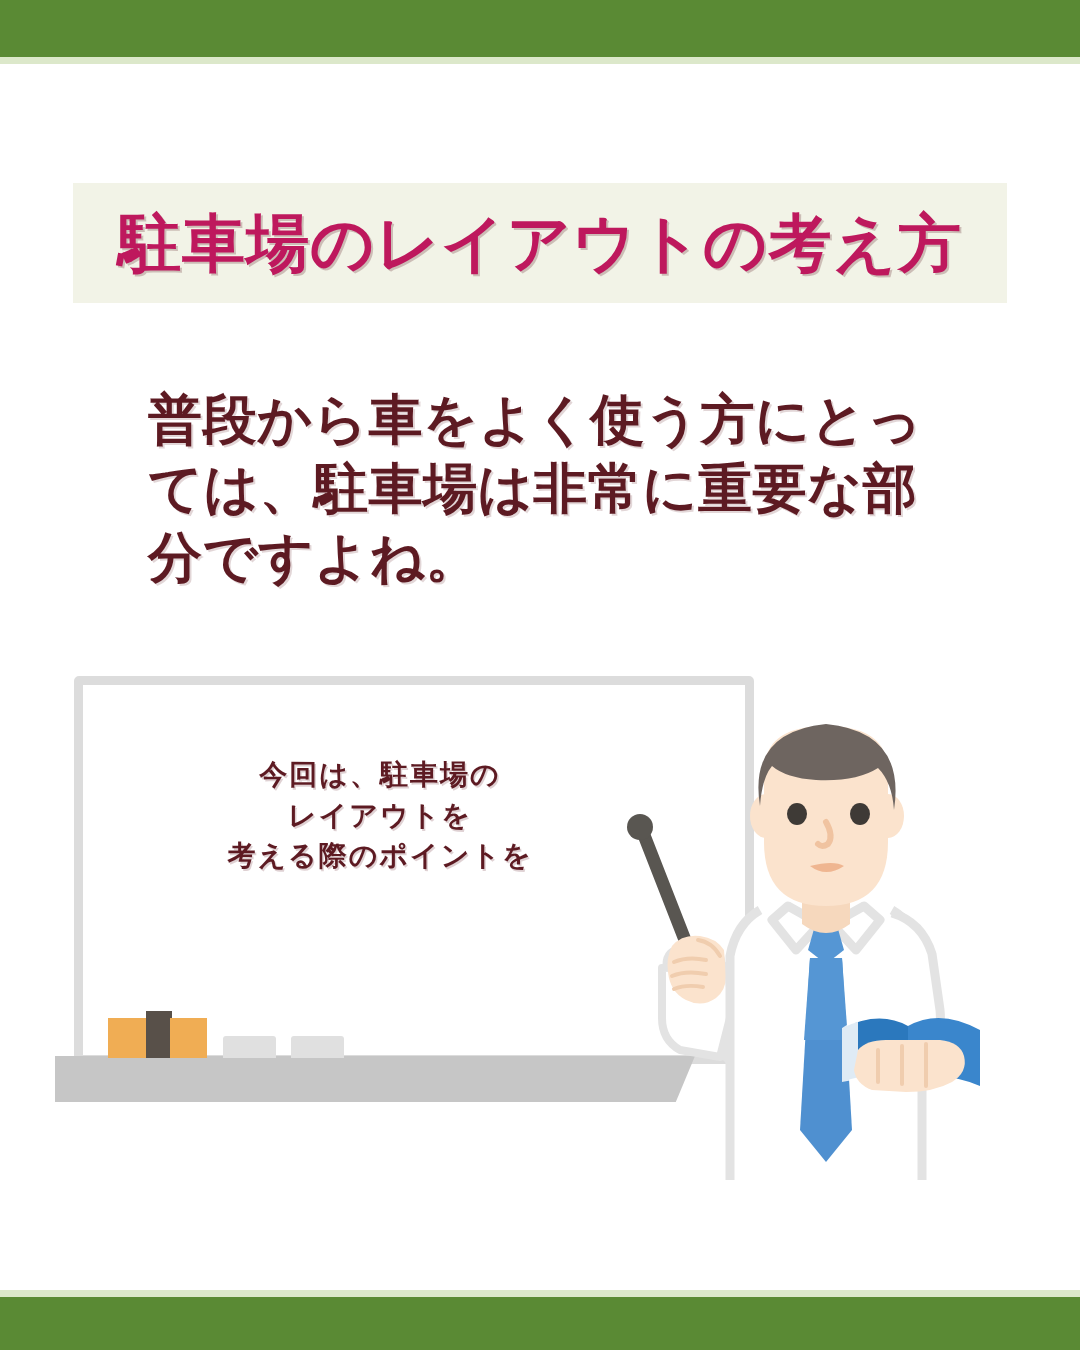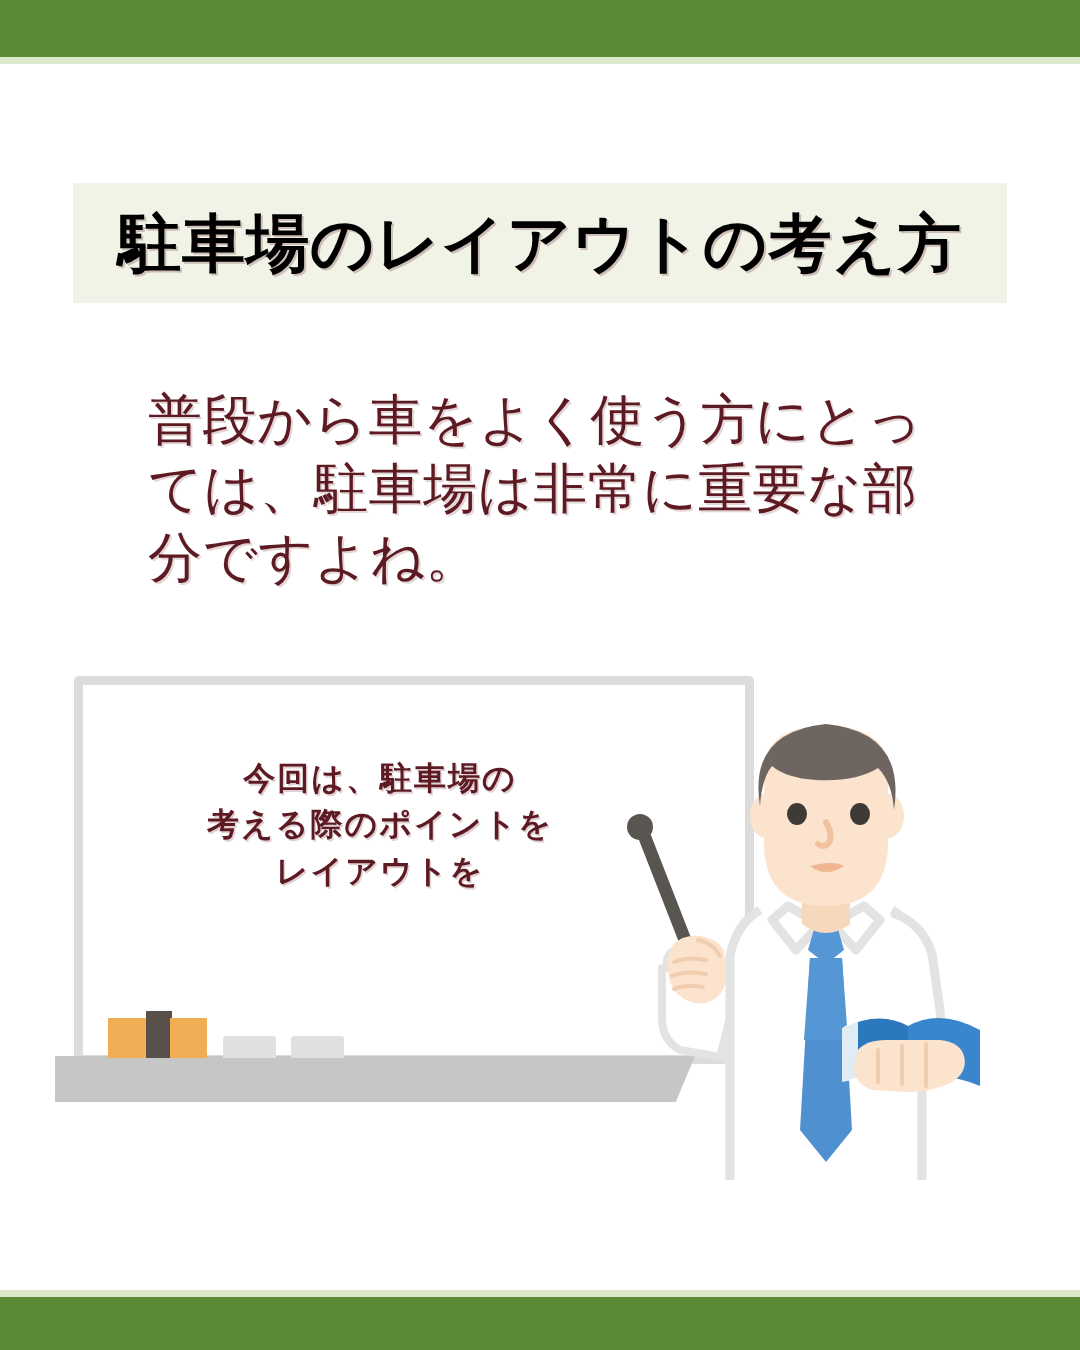--- a/index.html
+++ b/index.html
@@ -49,55 +49,55 @@
     left: 73px; top: 183px;
     width: 934px; height: 120px;
     background: #f2f3e7;
     display: flex;
     align-items: center;
     justify-content: center;
   }
   .title-text {
     font-size: 63px;
     font-weight: bold;
-    color: #000000;
+    color: #be185d;
     letter-spacing: 1px;
     line-height: 1;
     text-shadow: 2px 2px 0 rgba(93,26,34,0.25);
     white-space: nowrap;
   }
 
   
   .body-text {
     position: absolute;
     left: 148px; top: 385px;
     width: 790px;
     font-size: 54px;
-    font-weight: normal;
+    font-weight: bold;
     line-height: 1.28;
     color: #5d1a22;
     letter-spacing: 0.5px;
     text-shadow: 2px 2px 0 rgba(93,26,34,0.18);
   }
 
   
   .whiteboard {
     position: absolute;
     left: 74px; top: 676px;
     width: 680px; height: 388px;
     border: 9px solid #dcdcdc;
     border-radius: 5px;
     background: #ffffff;
   }
   .wb-text {
     position: absolute;
     left: 100px; top: 755px;
     width: 560px;
     text-align: center;
-    font-size: 32px;
+    font-size: 28px;
     font-weight: bold;
     line-height: 1.45;
     color: #5d1a22;
     letter-spacing: 2px;
     text-shadow: 1.5px 1.5px 0 rgba(93,26,34,0.2);
   }
 
   
   .tray {
     position: absolute;
@@ -166,22 +166,22 @@
   <div class="title-box">
     <div class="title-text">駐車場のレイアウトの考え方</div>
   </div>
 
   <div class="body-text">普段から車をよく使う方にとっては、駐車場は非常に重要な部分ですよね。</div>
 
   <div class="whiteboard"></div>
 
   <div class="wb-text">
     <div>今回は、駐車場の</div>
+    <div>レイアウトを</div>
     <div>考える際のポイントを</div>
-    <div>レイアウトを</div>
   </div>
 
   <div class="tray-lip"></div>
   <div class="tray"></div>
   <div class="marker-box-a"></div>
   <div class="marker-dark"></div>
   <div class="marker-box-b"></div>
   <div class="eraser-a"></div>
   <div class="eraser-b"></div>
 

